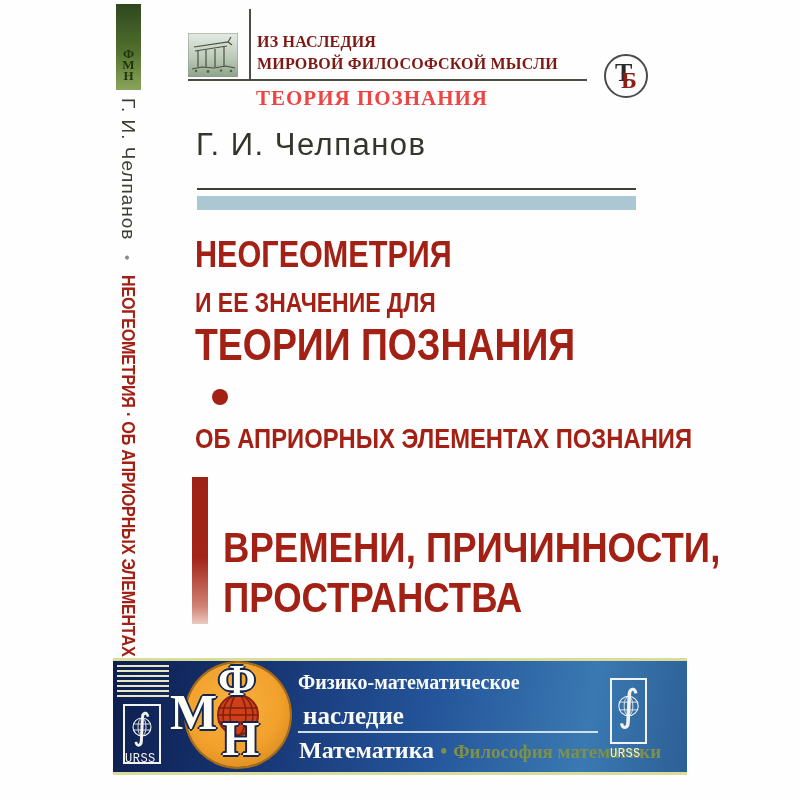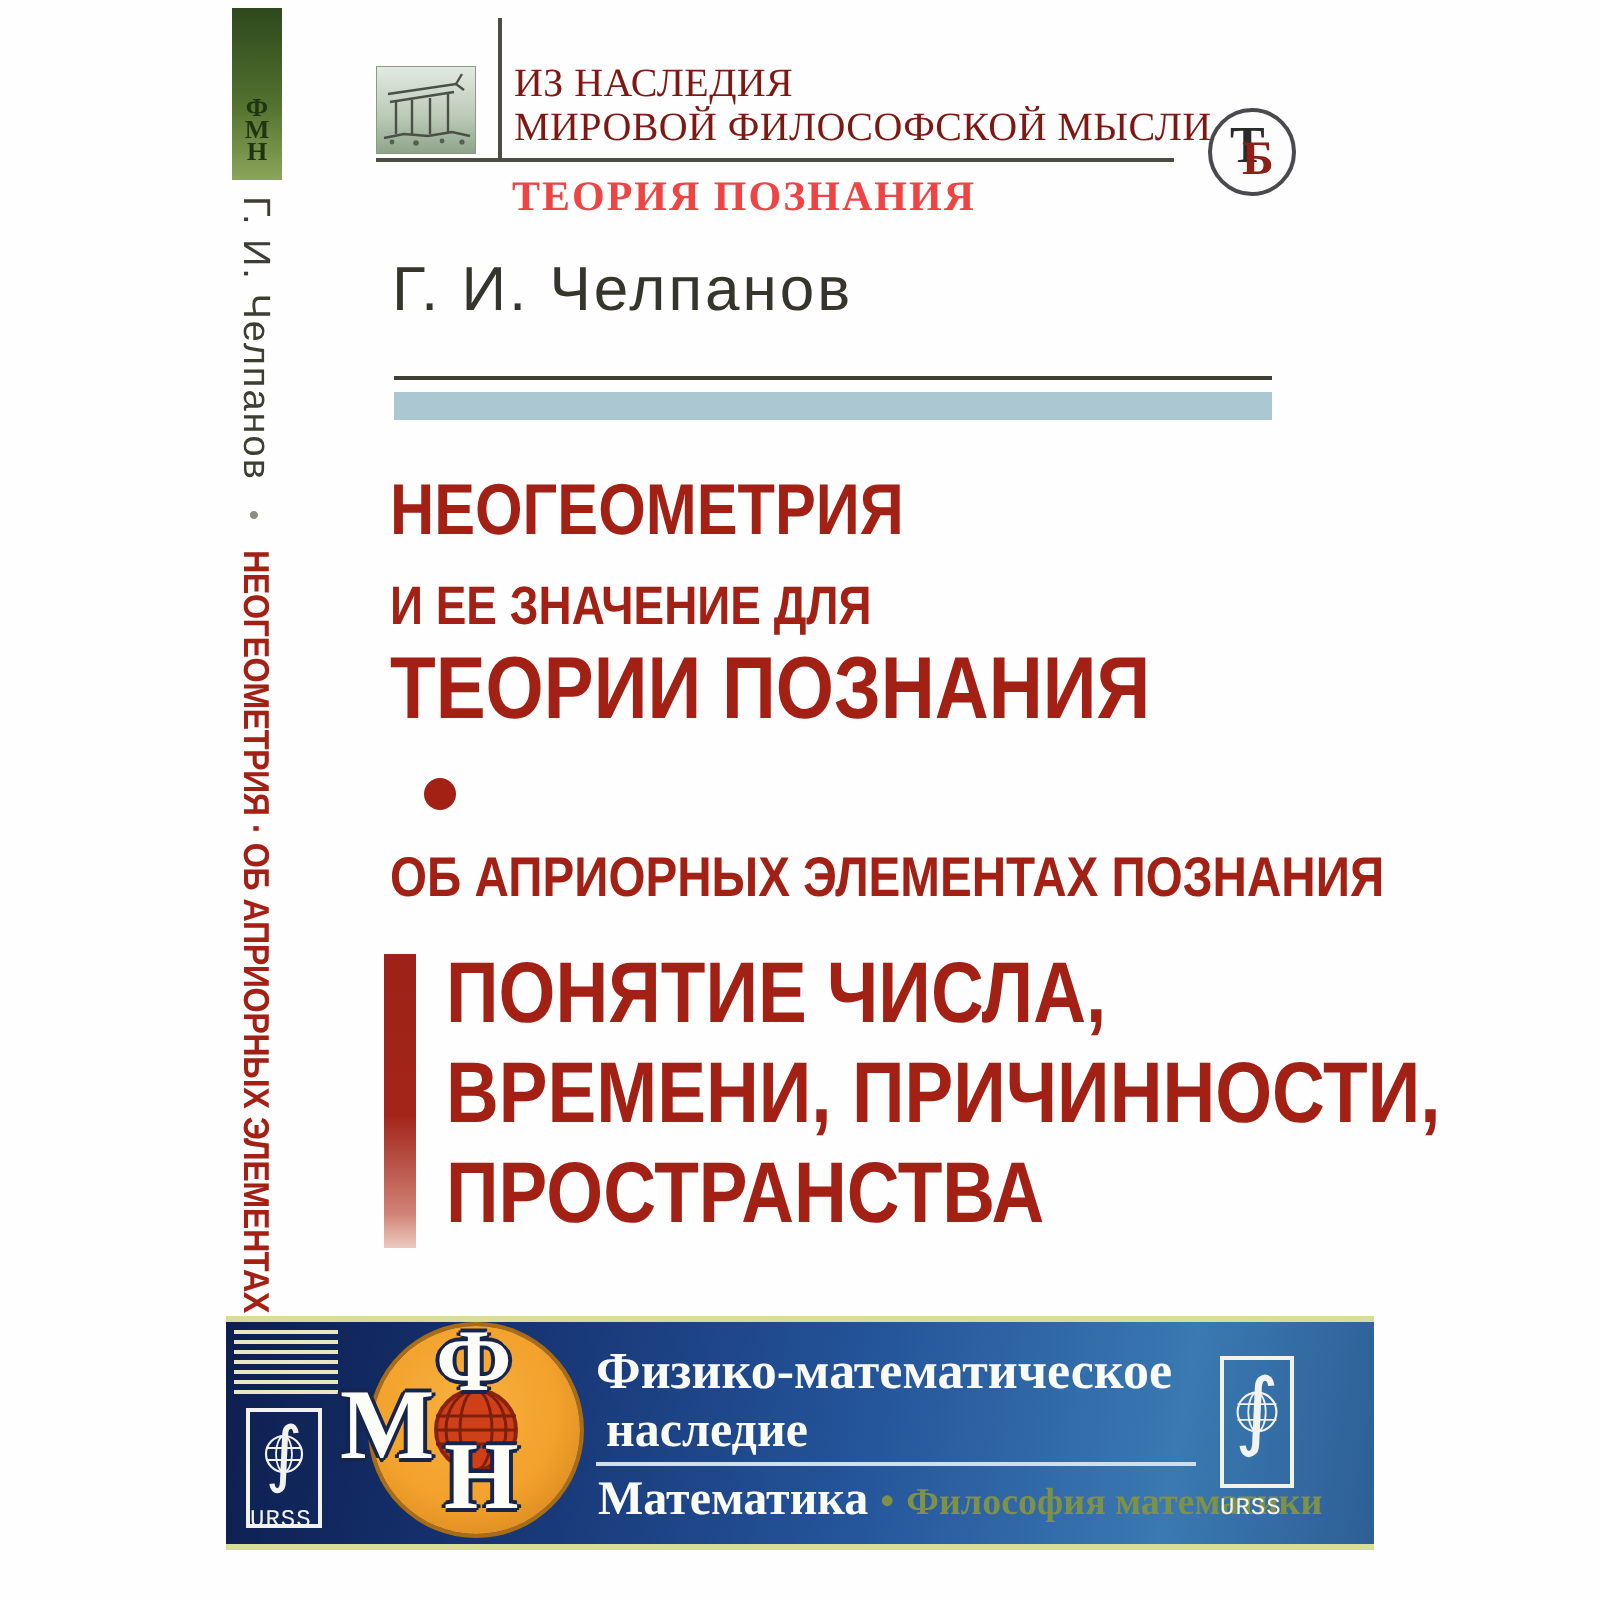--- a/index.html
+++ b/index.html
@@ -18,22 +18,22 @@
               transform:rotate(90deg);transform-origin:0 0;}
   .spine-author{font-size:19px;letter-spacing:1px;color:#3d3d34;}
   .spine-dot{color:#8d8d84;font-size:15px;padding:0 10px;}
   .spine-title{display:inline-block;transform:scaleX(.9);transform-origin:0 50%;
                font-weight:700;font-size:18px;letter-spacing:-.3px;color:#a32015;}
 
   
   .engraving{left:188px;top:33px;width:50px;height:44px;}
   .vline{left:249px;top:9px;width:2px;height:71px;background:#4c4c43;}
   .hline{left:188px;top:79px;width:399px;height:2px;background:#4c4c43;}
-  .series{left:257px;top:31px;font-family:"Liberation Serif",serif;font-weight:normal;
-          font-size:20px;line-height:22px;color:#7e1812;letter-spacing:.2px;}
+  .series{left:257px;top:31px;font-family:"Liberation Serif",serif;font-weight:bold;
+          font-size:16px;line-height:22px;color:#7e1812;letter-spacing:.2px;}
   .subseries{left:256px;top:86px;font-family:"Liberation Serif",serif;font-weight:bold;
              font-size:21px;color:#ef4444;letter-spacing:1px;}
   .tb-logo{left:604px;top:54px;width:40px;height:40px;border:2px solid #4a4a4e;border-radius:50%;
            background:#fdfdfd;}
   .tb-t{position:absolute;left:9px;top:2px;font-family:"Liberation Serif",serif;
         font-weight:bold;font-size:26px;color:#2a2a2a;}
   .tb-b{position:absolute;left:15px;top:11px;font-family:"Liberation Serif",serif;
         font-weight:bold;font-size:24px;color:#8b2016;}
 
   
@@ -70,21 +70,21 @@
               background:radial-gradient(circle at 45% 40%,#f8b13f 0%,#f2a12c 55%,#d98a1e 85%,#b97a1a 100%);
               box-shadow:0 0 0 2px #a86c15;}
   .fmn-letter{position:absolute;font-family:"Liberation Serif",serif;font-weight:bold;color:#fdfdf8;
               text-shadow:-2px 0 0 #16254d,2px 0 0 #16254d,0 -2px 0 #16254d,0 2px 0 #16254d,
                           -1px -1px 0 #16254d,1px 1px 0 #16254d;}
   .fmn-f{left:32px;top:-8px;font-size:44px;}
   .fmn-m{left:-16px;top:20px;font-size:50px;}
   .fmn-n{left:36px;top:48px;font-size:48px;}
   .globe{position:absolute;left:30px;top:30px;}
   .bseries1{left:185px;top:10px;font-family:"Liberation Serif",serif;font-weight:bold;
-            font-size:26px;color:#fbfbf6;}
+            font-size:20px;color:#fbfbf6;}
   .bseries2{left:190px;top:41px;font-family:"Liberation Serif",serif;font-weight:bold;
             font-size:25px;color:#fbfbf6;}
   .bunder{left:185px;top:70px;width:300px;height:2px;background:#cfe0ea;}
   .bcats{left:186px;top:76px;font-family:"Liberation Serif",serif;font-weight:bold;}
   .bcat-main{font-size:24px;color:#fbfbf6;margin-top:44px;}
   .bcat-dot{font-size:20px;color:#7f9148;padding:0 6px;}
   .bcat-sub{font-size:19px;color:#7f9148;}
 </style>
 </head>
 <body>
@@ -160,23 +160,20 @@
   </div>
   <div class="abs t2 red">
     <span class="cond">И ЕЕ ЗНАЧЕНИЕ ДЛЯ</span>
   </div>
   <div class="abs tdot"></div>
   <div class="abs t4 red">
     <span class="cond">ОБ АПРИОРНЫХ ЭЛЕМЕНТАХ ПОЗНАНИЯ</span>
   </div>
 
   <div class="abs redbar"></div>
-  <div class="abs s1 red">
-    <span class="cond">ПОНЯТИЕ ЧИСЛА,</span>
-  </div>
   <div class="abs s2 red">
     <span class="cond">ВРЕМЕНИ, ПРИЧИННОСТИ,</span>
   </div>
   <div class="abs s3 red">
     <span class="cond">ПРОСТРАНСТВА</span>
   </div>
 
   <div class="abs banner">
 
     <div class="abs hatch"></div>

